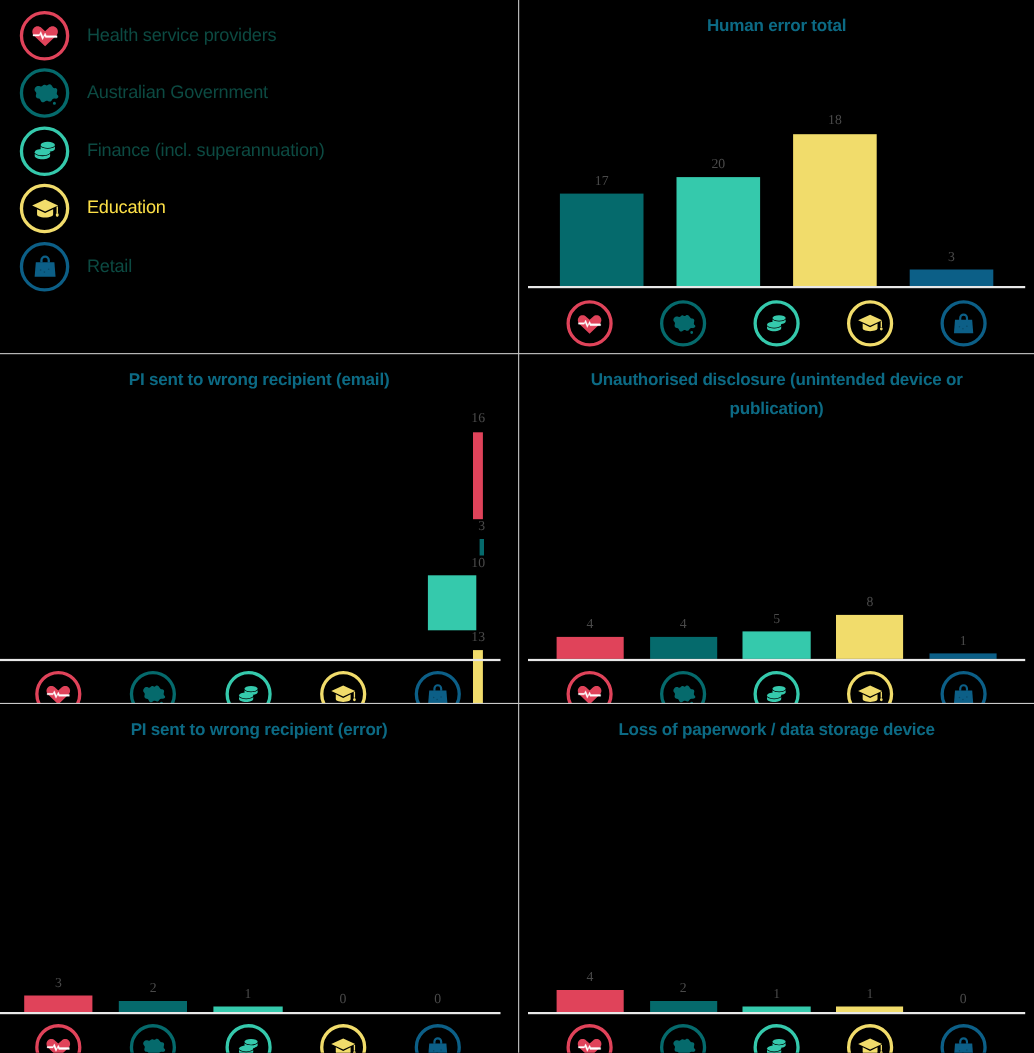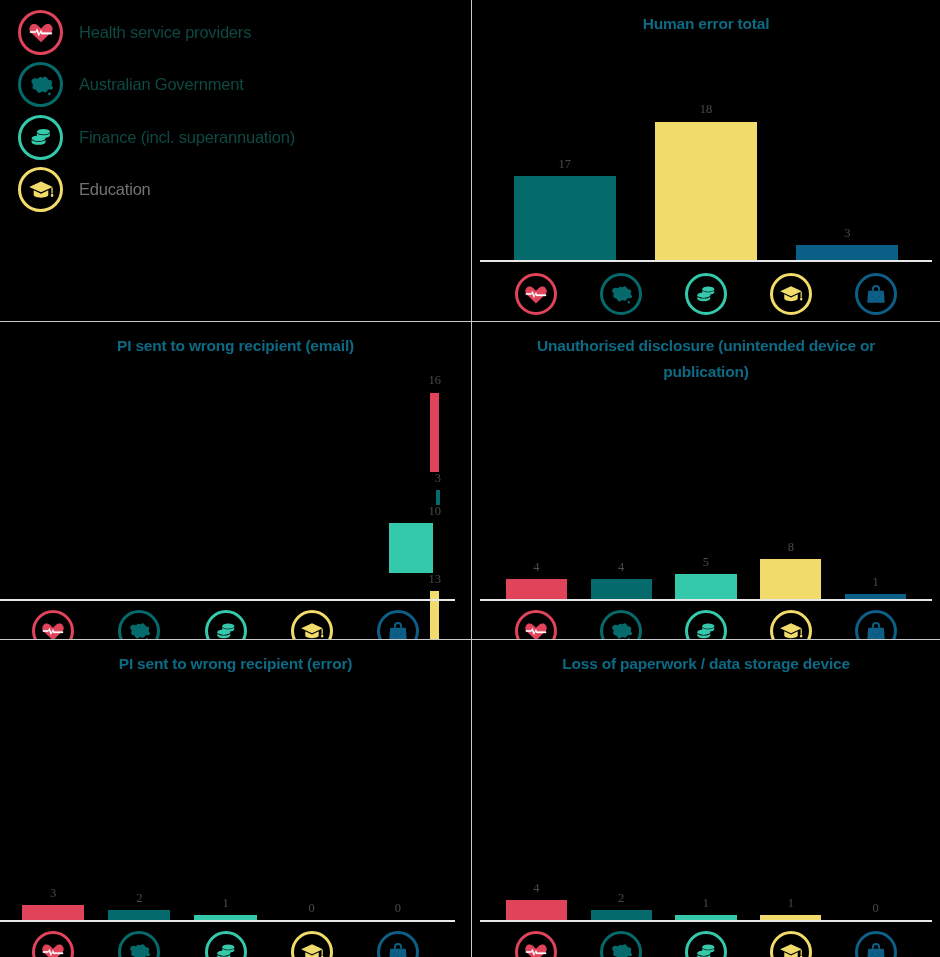--- a/index.html
+++ b/index.html
@@ -176,32 +176,48 @@
         </div>
         <div class="legend-item">
           <span class="legend-badge" style="border-color: rgb(241, 220, 107); color: rgb(241, 220, 107);">
             <svg width="26" height="26" viewBox="0 0 32 32" fill="currentColor">
               <path d="M16 5.5 1.5 12.2 16 18.9l14.5-6.7L16 5.5z"></path>
               <path d="M7 16.2v5.6c0 1 .7 1.8 1.7 2.3 1.9.9 4.5 1.4 7.3 1.4s5.4-.5 7.3-1.4c1-.5 1.7-1.3 1.7-2.3v-5.6L16 20.6 7 16.2z"></path>
               <path d="M28.8 13.3v7.1h1.6v-7.1z"></path>
               <path d="M29.6 20.6c.9 0 1.6.9 1.6 2s-.7 2-1.6 2-1.6-.9-1.6-2 .7-2 1.6-2z"></path>
             </svg>
           </span>
-          <span class="legend-label" style="color: #737373;">Education</span>
+          <span class="legend-label" style="color: #fde047;">Education</span>
+        </div>
+        <div class="legend-item">
+          <span class="legend-badge" style="border-color: rgb(12, 95, 135); color: rgb(12, 95, 135);">
+            <svg width="26" height="26" viewBox="0 0 32 32" fill="currentColor">
+              <path d="M10.6 11.8V9.4a5.4 5.4 0 0 1 10.8 0v2.4h-2.6V9.4a2.8 2.8 0 0 0-5.6 0v2.4z"></path>
+              <path d="M5.6 11.6h20.8l1.3 16.2H4.3L5.6 11.6z"></path>
+              <circle cx="11" cy="20.2" r="0.9" fill="#000" opacity="0.25"></circle>
+              <circle cx="15.2" cy="22.6" r="0.9" fill="#000" opacity="0.25"></circle>
+              <circle cx="20" cy="19.4" r="0.9" fill="#000" opacity="0.25"></circle>
+            </svg>
+          </span>
+          <span class="legend-label" style="color: rgb(12, 74, 66);">Retail</span>
         </div>
       </div>
   </div>
 
   <div class="panel r1 c2">
     <div class="chart-title" style="color: rgb(12, 106, 132);">Human error total</div>
     <div class="plot" id="plot-0" style="top: 55px; height: 265px; padding-left: 22px; padding-right: 22px; box-sizing: border-box;">
         <div class="bars" style="height: 205px; inset: 0px 22px auto;">
           <div class="bar-slot">
             <div class="bar-value" style="color: rgb(74, 74, 74);">17</div>
             <div class="bar" style="background: rgb(5, 106, 108); height: 84px;"></div>
+          </div>
+          <div class="bar-slot">
+            <div class="bar-value" style="color: rgb(74, 74, 74);">20</div>
+            <div class="bar" style="background: rgb(53, 201, 172); height: 98.8235px;"></div>
           </div>
           <div class="bar-slot">
             <div class="bar-value" style="color: rgb(74, 74, 74);">18</div>
             <div class="bar" style="background: rgb(241, 220, 107); height: 138.353px;"></div>
           </div>
           <div class="bar-slot">
             <div class="bar-value" style="color: rgb(74, 74, 74);">3</div>
             <div class="bar" style="background: rgb(12, 95, 135); height: 14.8235px;"></div>
           </div>
         </div>

